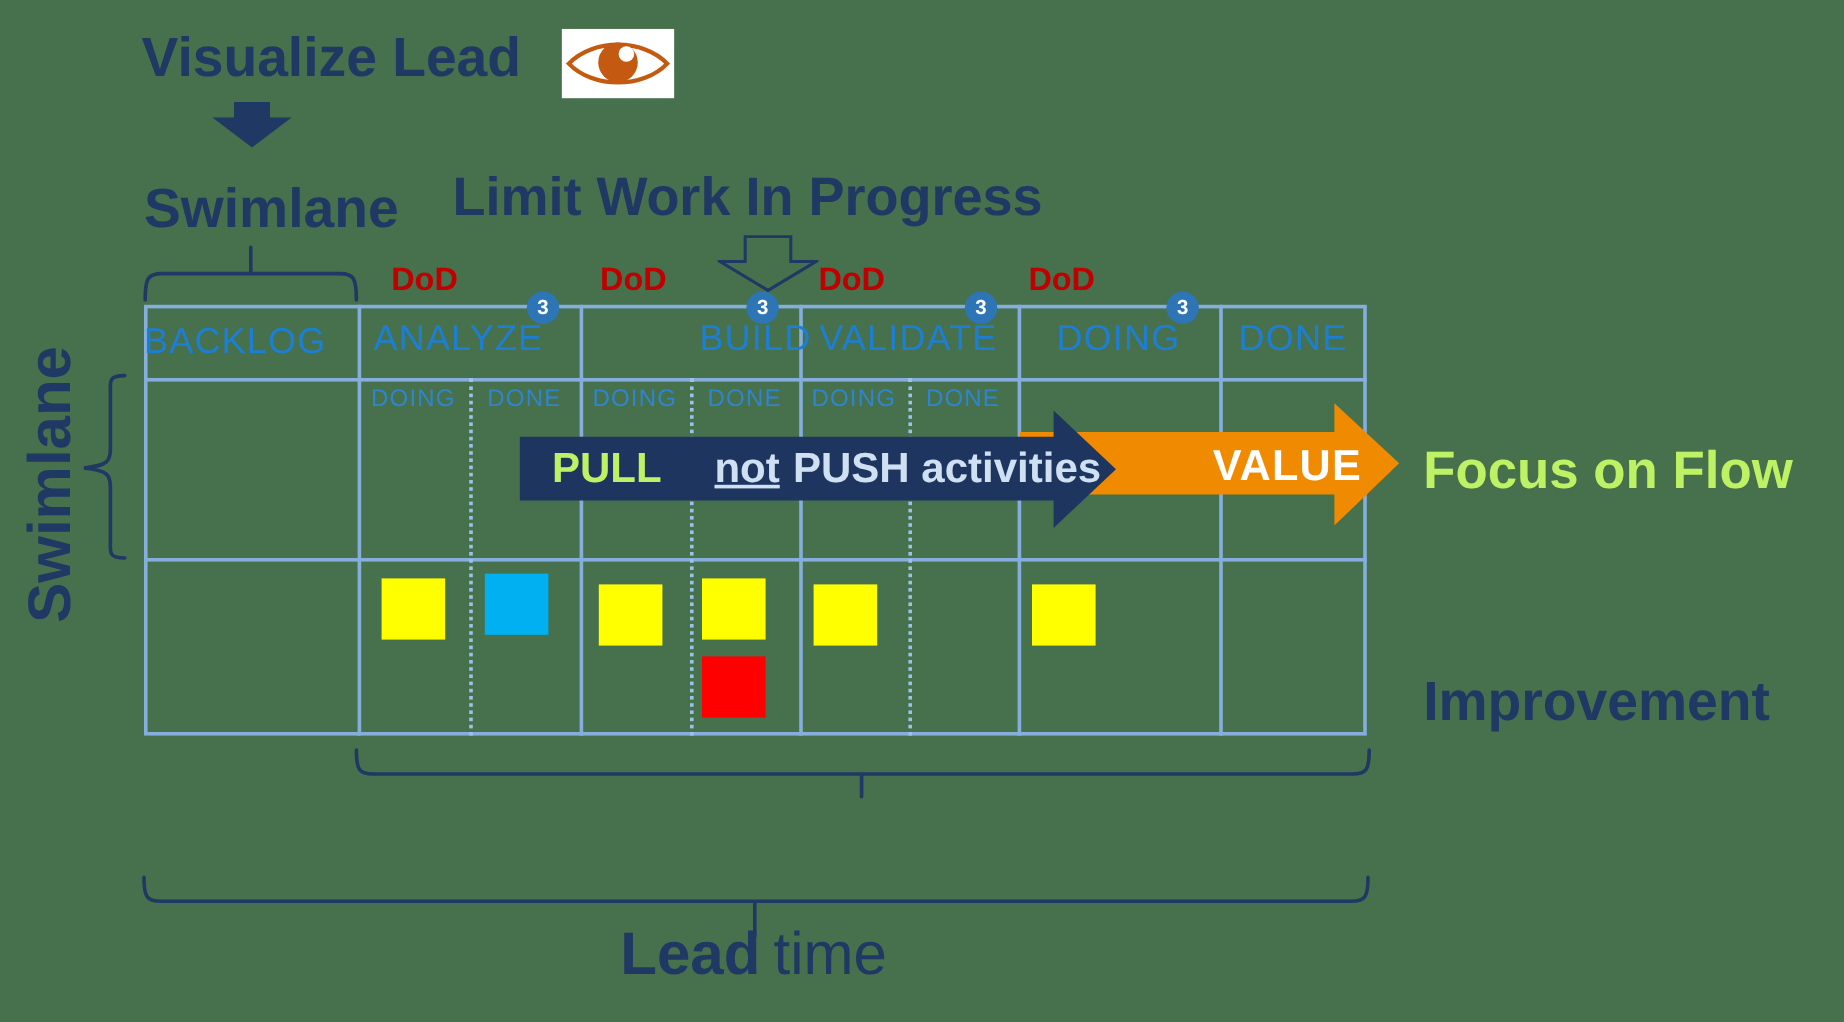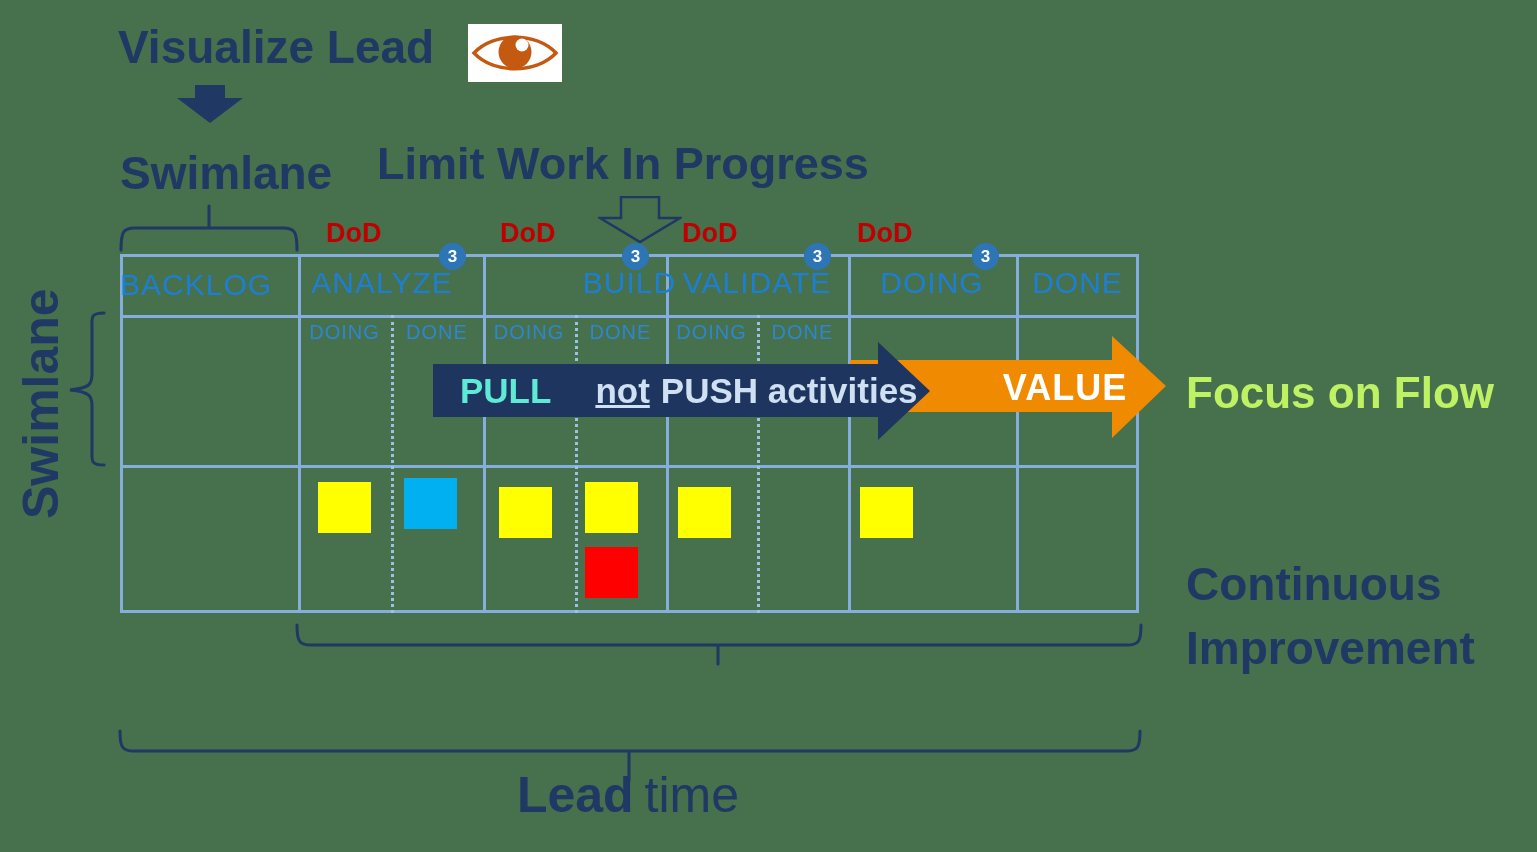--- a/index.html
+++ b/index.html
@@ -20,24 +20,24 @@
          color:#FFFFFF;font-size:17px;font-weight:700;display:flex;align-items:center;justify-content:center;}
   .gridline{position:absolute;z-index:1;background:#85AEDD;}
   .dotline{position:absolute;z-index:1;width:0;border-left:3px dotted #9CC2E5;}
   .note{position:absolute;z-index:2;width:53px;height:51px;}
   #viz-title{left:118px;top:20px;}
   #activity-label{left:120px;top:146px;width:178px;text-align:center;}
   #limit-wip{left:377px;top:138px;font-size:45px;}
   #swimlane-label{left:12px;top:295px;height:224px;writing-mode:vertical-rl;transform:rotate(180deg);
                   font-size:50px;font-weight:600;color:#1F3864;z-index:2;}
   #pull-label{left:460px;top:371px;z-index:5;font-size:35px;font-weight:600;white-space:nowrap;}
-  #pull-label .pull{color:#5eead4;font-weight:700;}
+  #pull-label .pull{color:#bef264;font-weight:700;}
   #pull-label .light{color:#CFE0F2;margin-left:11px;}
   #pull-label .u{text-decoration:underline;margin-left:44px;}
-  #value-label{left:995px;top:367px;width:140px;z-index:5;text-align:center;font-size:36px;
+  #value-label{left:995px;top:367px;width:140px;z-index:5;text-align:right;font-size:36px;
                font-weight:700;color:#FFFFFF;letter-spacing:1px;}
   #focus-flow{left:1186px;top:368px;font-size:44px;font-weight:600;color:#bef264;z-index:5;white-space:nowrap;}
   #cont-imp{left:1186px;top:552px;font-size:46px;font-weight:600;color:#1F3864;line-height:64px;z-index:5;}
   .time-label{position:absolute;width:320px;text-align:center;font-size:50px;color:#1F3864;z-index:2;white-space:nowrap;}
   .time-label .w1{font-weight:600;}
   .time-label .w2{font-weight:400;margin-left:11px;}
   #cycle-time{left:556px;top:664px;}
   #lead-time{left:468px;top:766px;}
 </style>
 </head>
@@ -77,21 +77,20 @@
   <svg class="arrow-svg" id="navy-arrow" style="left:433px;top:340px;" width="502" height="104" viewBox="0 0 502 104">
     <path d="M 0 24 L 445 24 L 445 2 L 497 51 L 445 100 L 445 77 L 0 77 Z" fill="#1E355F"></path>
   </svg>
   <div class="abs" id="pull-label">
     <span class="pull">PULL</span><span class="light u">not</span><span class="light">PUSH activities</span>
   </div>
   <div class="abs" id="value-label">VALUE</div>
 
   <div class="abs" id="focus-flow">Focus on Flow</div>
   <div class="abs" id="cont-imp">
-    <div>Continuous</div>
     <div>Improvement</div>
   </div>
 
   <svg class="brace-svg" style="left:294px;top:622px;" width="850" height="46" viewBox="0 0 850 46">
     <path d="M 3 3 C 3 19, 5 23, 17 23 L 833 23 C 845 23, 847 19, 847 3 M 424 23 L 424 42" fill="none" stroke="#1F3864" stroke-width="3" stroke-linecap="round"></path>
   </svg>
 
   <svg class="brace-svg" style="left:117px;top:728px;" width="1026" height="58" viewBox="0 0 1026 58">
     <path d="M 3 3 C 3 19, 5 23, 17 23 L 1009 23 C 1021 23, 1023 19, 1023 3 M 512 23 L 512 52" fill="none" stroke="#1F3864" stroke-width="3" stroke-linecap="round"></path>
   </svg>

